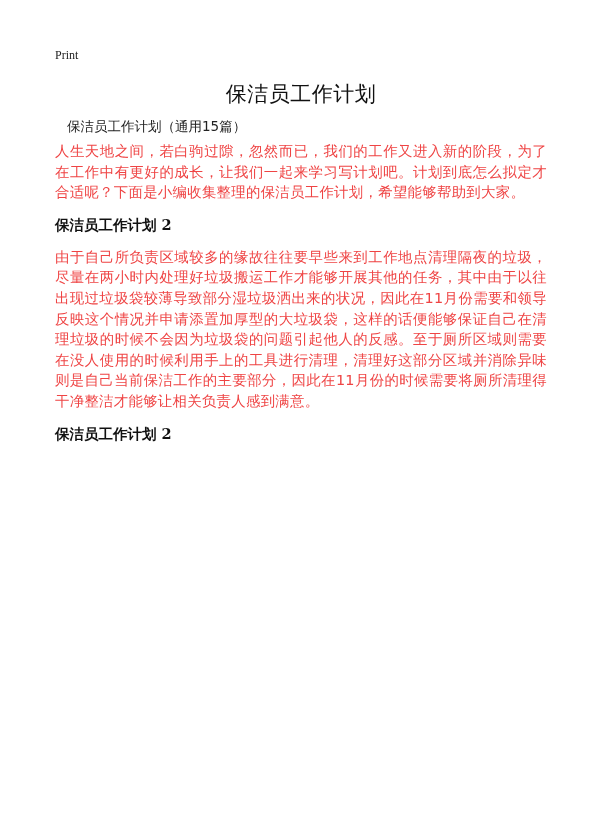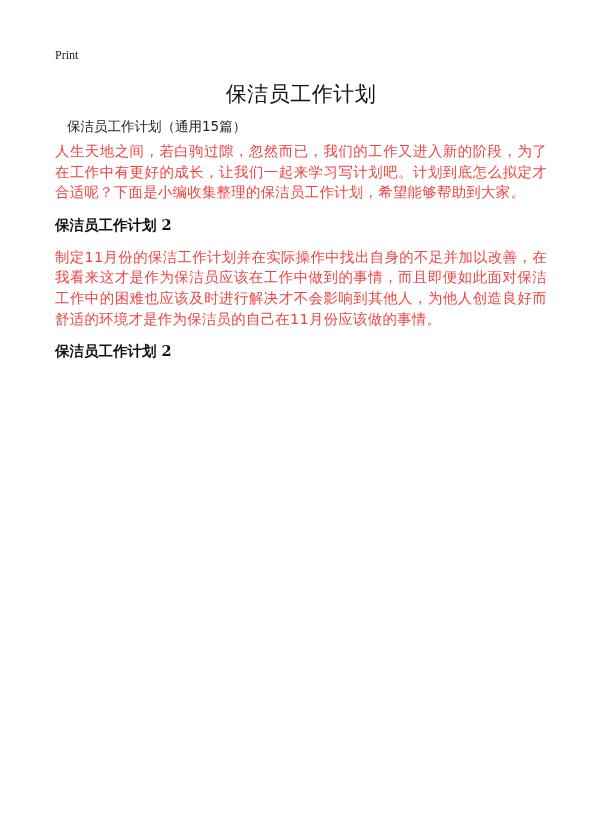--- a/index.html
+++ b/index.html
@@ -79,17 +79,17 @@
   <div class="print-label">Print</div>
 
   <h1 class="doc-title">保洁员工作计划</h1>
 
   <div class="doc-subtitle">保洁员工作计划（通用15篇）</div>
 
   <div class="content">
     <p class="para">人生天地之间，若白驹过隙，忽然而已，我们的工作又进入新的阶段，为了在工作中有更好的成长，让我们一起来学习写计划吧。计划到底怎么拟定才合适呢？下面是小编收集整理的保洁员工作计划，希望能够帮助到大家。</p>
 
     <div class="section-heading">保洁员工作计划 2</div>
-    <p class="para">制定11月份的保洁工作计划并在实际操作中找出自身的不足并加以改善，在我看来这才是作为保洁员应该在工作中做到的事情，而且即便如此面对保洁工作中的困难也应该及时进行解决才不会影响到其他人，为他人创造良好而舒适的环境才是作为保洁员的自己在11月份应该做的事情。</p>
+    <p class="para">由于自己所负责区域较多的缘故往往要早些来到工作地点清理隔夜的垃圾，尽量在两小时内处理好垃圾搬运工作才能够开展其他的任务，其中由于以往出现过垃圾袋较薄导致部分湿垃圾洒出来的状况，因此在11月份需要和领导反映这个情况并申请添置加厚型的大垃圾袋，这样的话便能够保证自己在清理垃圾的时候不会因为垃圾袋的问题引起他人的反感。至于厕所区域则需要在没人使用的时候利用手上的工具进行清理，清理好这部分区域并消除异味则是自己当前保洁工作的主要部分，因此在11月份的时候需要将厕所清理得干净整洁才能够让相关负责人感到满意。</p>
 
     <div class="section-heading">保洁员工作计划 2</div>
   </div>
 </div>
 
 </body></html>

